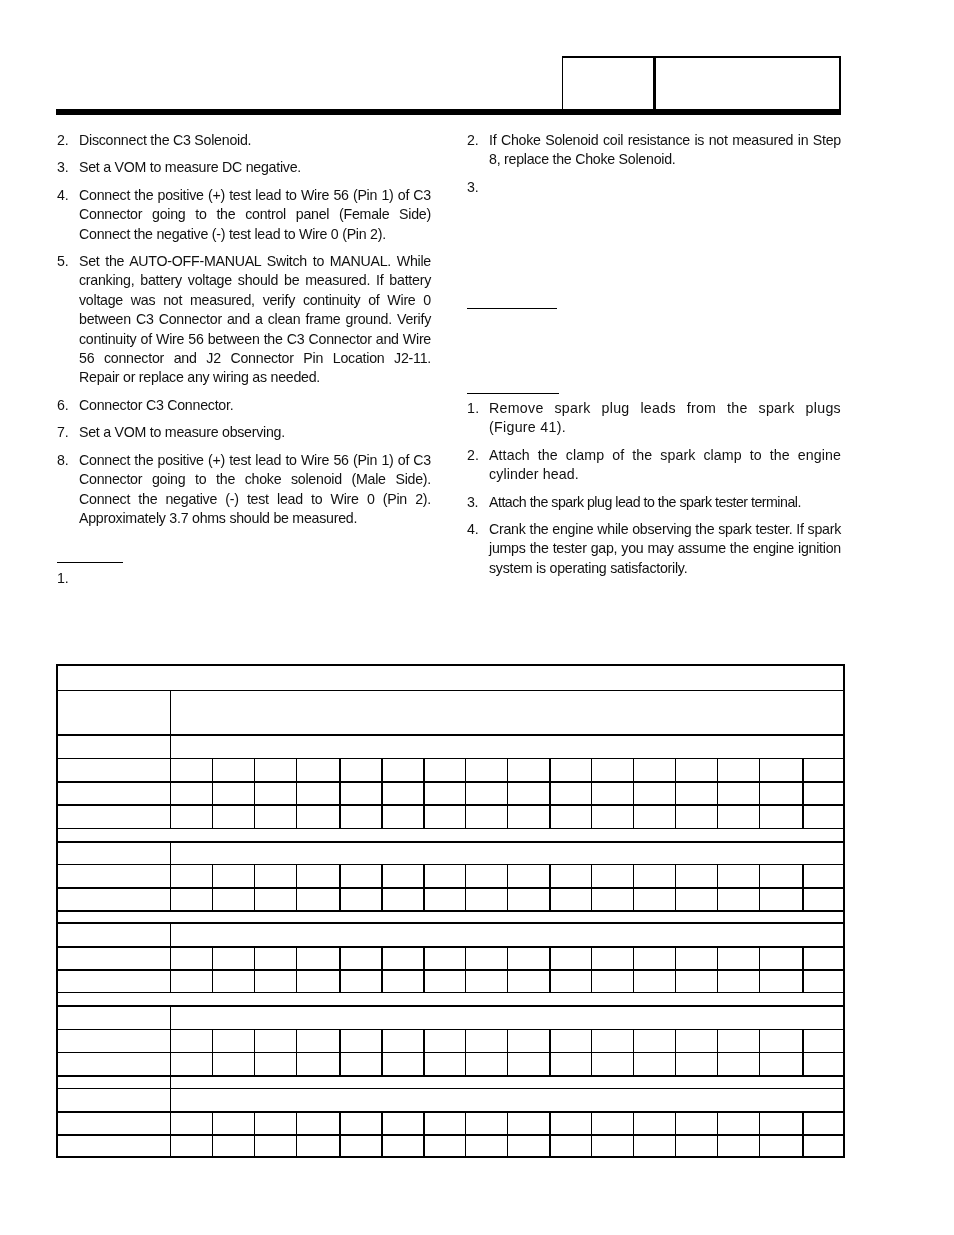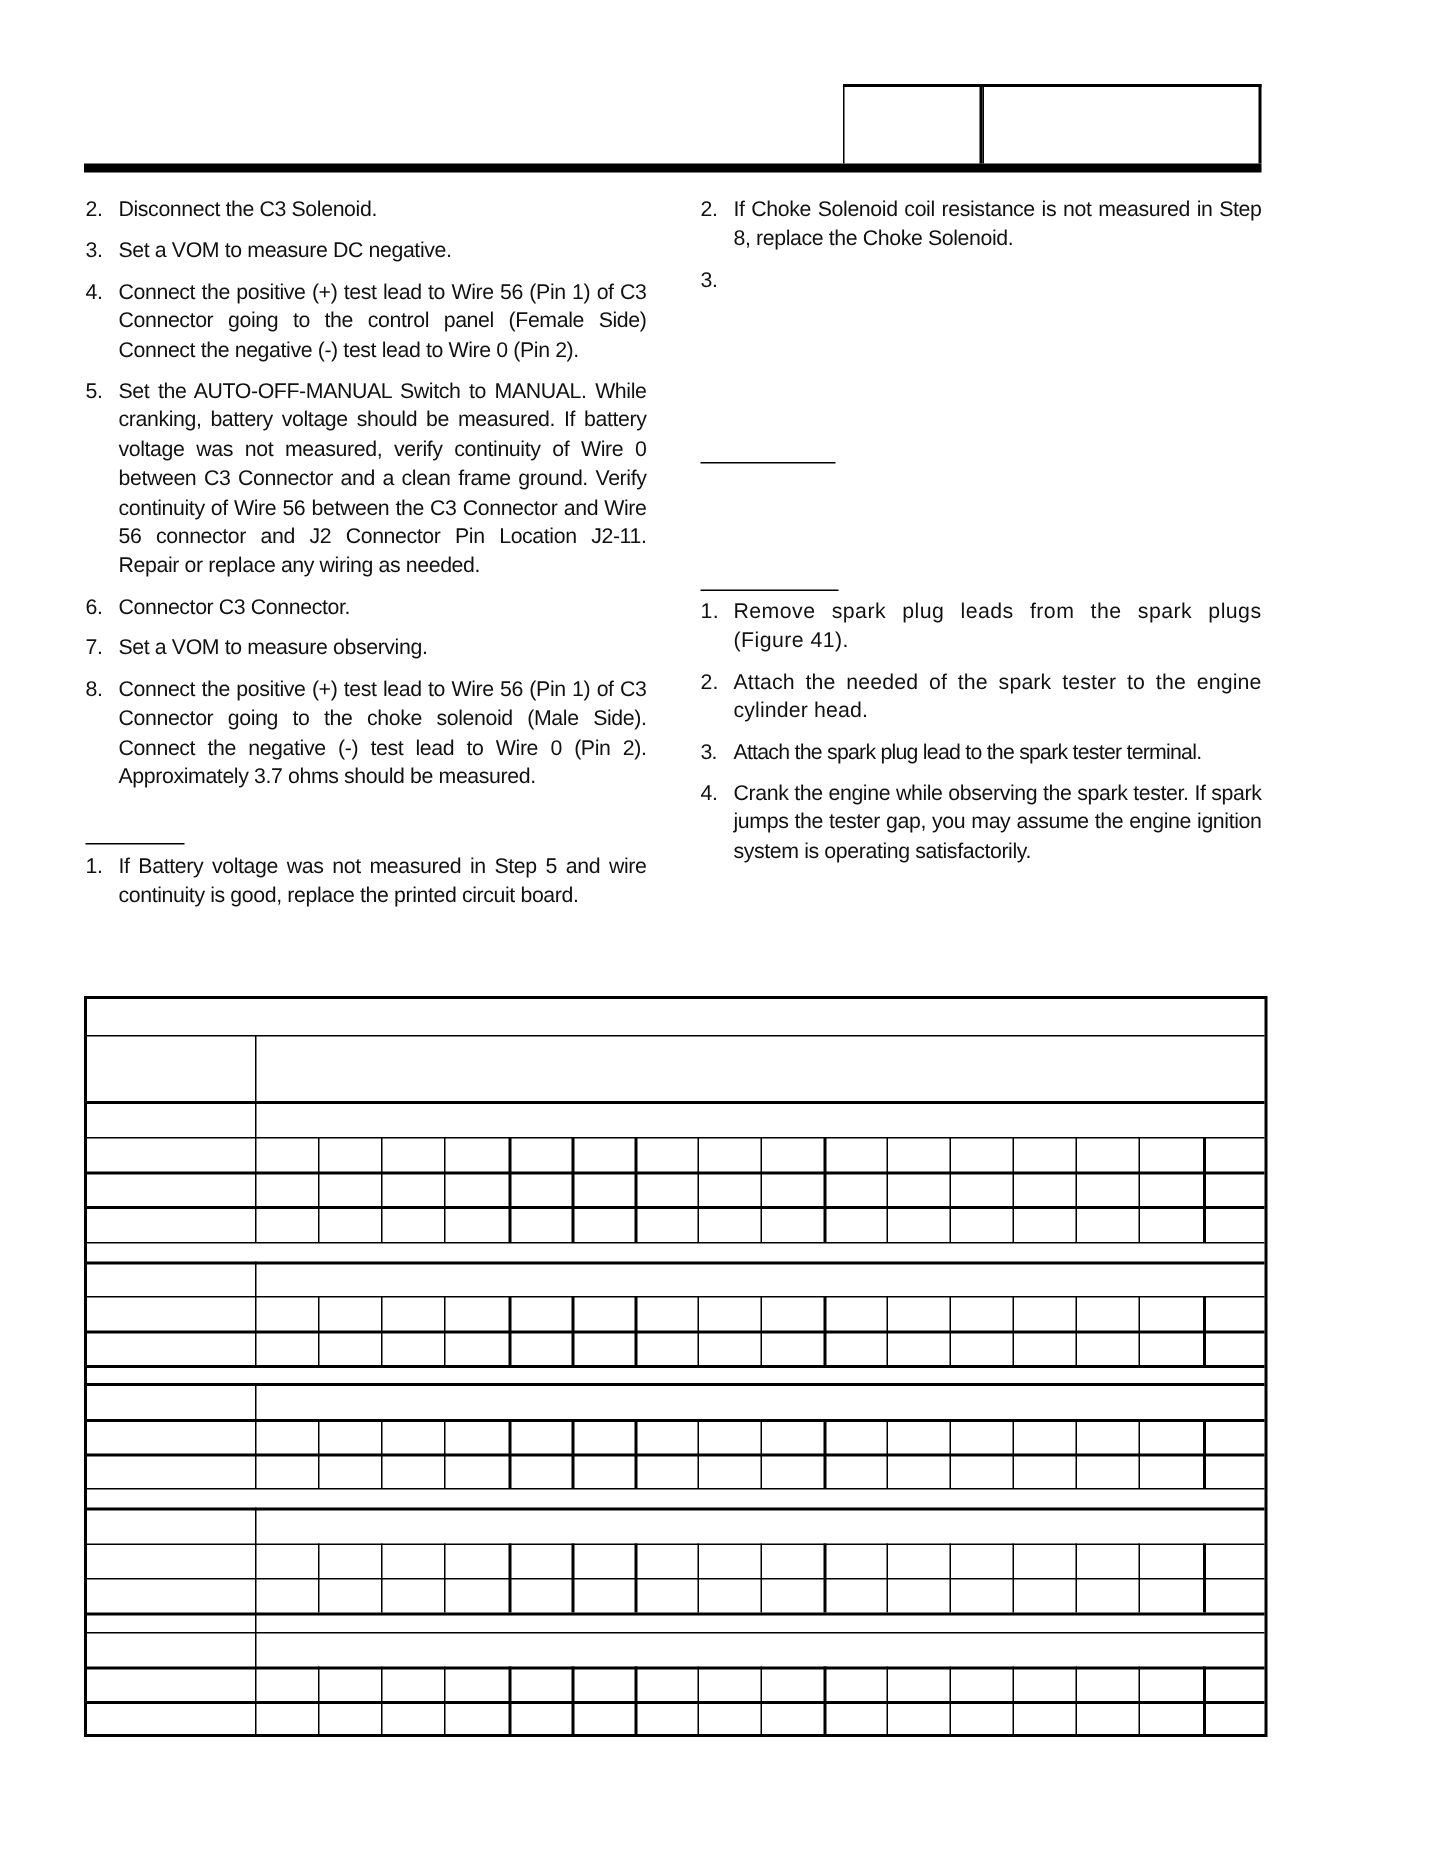--- a/index.html
+++ b/index.html
@@ -51,34 +51,34 @@
   <p class="step" style="margin-bottom:8px"><span class="num">3.</span><span>Set a VOM to measure DC negative.</span></p>
   <p class="step" style="margin-bottom:8px"><span class="num">4.</span><span>Connect the positive (+) test lead to Wire 56 (Pin 1) of C3 Connector going to the control panel (Female Side) Connect the negative (-) test lead to Wire 0 (Pin 2).</span></p>
   <p class="step" style="margin-bottom:8px"><span class="num">5.</span><span>Set the AUTO-OFF-MANUAL Switch to MANUAL. While cranking, battery voltage should be measured. If battery voltage was not measured, verify continuity of Wire 0 between C3 Connector and a clean frame ground. Verify continuity of Wire 56 between the C3 Connector and Wire 56 connector and J2 Connector Pin Location J2-11. Repair or replace any wiring as needed.</span></p>
   <p class="step" style="margin-bottom:8px"><span class="num">6.</span><span>Connector C3 Connector.</span></p>
   <p class="step" style="margin-bottom:8px"><span class="num">7.</span><span>Set a VOM to measure observing.</span></p>
   <p class="step"><span class="num">8.</span><span>Connect the positive (+) test lead to Wire 56 (Pin 1) of C3 Connector going to the choke solenoid (Male Side). Connect the negative (-) test lead to Wire 0 (Pin 2). Approximately 3.7 ohms should be measured.</span></p>
 </div>
 <div class="rule" style="left:57px;top:562px;width:66px;"></div>
 <div class="abs" style="left:57px;top:545px;"></div>
 <div class="col" style="left:57px;top:569px;">
-  <p class="step"><span class="num">1.</span><span>If Battery voltage was not measured in Step 5 and wire continuity is good, replace the printed circuit board.</span></p>
+  <p class="step"><span class="num">1.</span></p>
 </div>
 
 <div class="col col-right">
   <p class="step" style="margin-bottom:8px"><span class="num">2.</span><span>If Choke Solenoid coil resistance is not measured in Step 8, replace the Choke Solenoid.</span></p>
   <p class="step"><span class="num">3.</span></p>
 </div>
 <div class="abs" style="left:467px;top:290px;"></div>
 <div class="rule" style="left:467px;top:308px;width:90px;"></div>
 <div class="abs" style="left:467px;top:376px;"></div>
 <div class="rule" style="left:467px;top:393px;width:92px;"></div>
 <div class="col" style="left:467px;top:399px;">
   <p class="step wide" style="margin-bottom:8px"><span class="num">1.</span><span>Remove spark plug leads from the spark plugs (Figure 41).</span></p>
-  <p class="step" style="margin-bottom:8px;letter-spacing:0.1px"><span class="num">2.</span><span>Attach the needed of the spark tester to the engine cylinder head.</span></p>
+  <p class="step" style="margin-bottom:8px;letter-spacing:0.1px"><span class="num">2.</span><span>Attach the clamp of the spark clamp to the engine cylinder head.</span></p>
   <p class="step" style="margin-bottom:8px;letter-spacing:-0.5px;text-align:left"><span class="num">3.</span><span>Attach the spark plug lead to the spark tester terminal.</span></p>
   <p class="step"><span class="num">4.</span><span>Crank the engine while observing the spark tester. If spark jumps the tester gap, you may assume the engine ignition system is operating satisfactorily.</span></p>
 </div>
 
 <div class="tbl">
   <div class="cell" style="left:0;top:0;width:785px;height:24px;"></div>
   <div class="cell" style="left:0;top:26px;width:112px;height:42px;"></div>
   <div class="cell" style="left:114px;top:26px;width:671px;height:42px;"></div>
   <div id="tbl-lines">
       <div class="hline thin" style="top:24px"></div>

